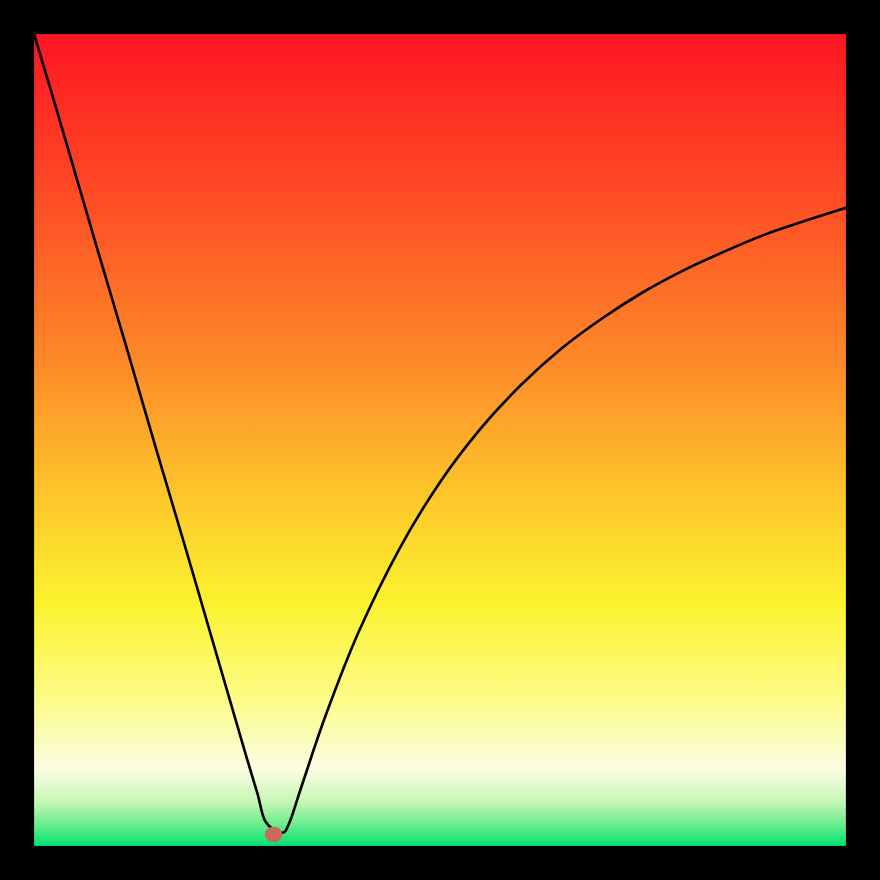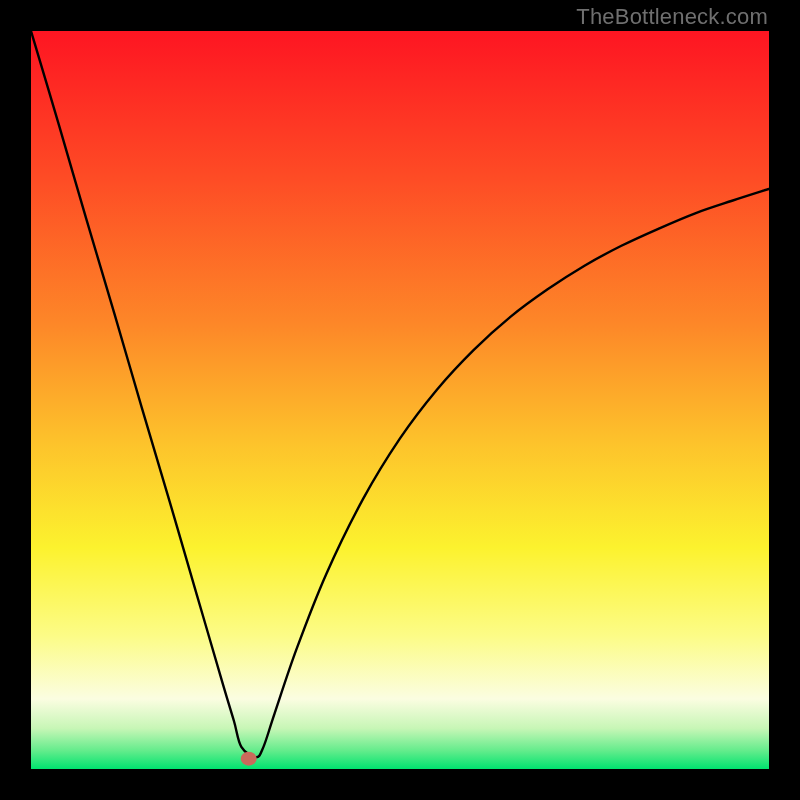--- a/index.html
+++ b/index.html
@@ -57,15 +57,14 @@
             <stop offset="97.5%" stop-color="#64ec8c"></stop>
             <stop offset="100%" stop-color="#00e36f"></stop>
           </linearGradient>
       </defs>
       <rect id="bg-rect" x="0" y="0" width="738" height="738" fill="url(#bg-grad)"></rect>
       <path id="curve-path" fill="none" stroke="#000000" stroke-width="2.4" stroke-linejoin="round" stroke-linecap="round" d="M 0 0 C 4.674 15.744000000000009, 18.819000000000003 63.099000000000046, 28.044 94.46400000000006 C 37.269 125.82900000000006, 46.125 156.82500000000007, 55.35 188.19000000000005 C 64.575 219.55500000000004, 74.16900000000001 251.28900000000002, 83.394 282.654 C 92.619 314.019, 101.47500000000001 345.015, 110.7 376.38 C 119.925 407.745, 129.519 439.479, 138.744 470.844 C 147.969 502.209, 157.19400000000002 534.1890000000001, 166.05 564.57 C 174.906 594.951, 185.73 632.22, 191.88 653.13 C 198.03 674.04, 199.87500000000003 679.5749999999999, 202.95000000000002 690.03 C 206.025 700.485, 206.64 709.833, 210.32999999999998 715.86 C 214.01999999999998 721.8870000000001, 221.4 726.192, 225.09 726.192 C 228.78 726.192, 229.39499999999998 723.117, 232.47 715.86 C 235.54500000000002 708.6030000000001, 238.00500000000002 699.009, 243.54000000000002 682.65 C 249.07500000000002 666.2909999999999, 257.07 640.953, 265.68 617.706 C 274.29 594.4590000000001, 284.13 568.1370000000001, 295.2 543.168 C 306.27 518.199, 319.8 490.524, 332.1 467.892 C 344.40000000000003 445.26, 356.7 425.58000000000004, 369 407.37600000000003 C 381.3 389.172, 393.6 373.428, 405.90000000000003 358.668 C 418.20000000000005 343.908, 430.5 330.99300000000005, 442.8 318.81600000000003 C 455.1 306.639, 467.4 295.692, 479.7 285.606 C 492 275.52, 504.3 266.78700000000003, 516.6 258.3 C 528.9 249.81300000000002, 541.2 241.94099999999997, 553.5 234.68399999999997 C 565.8 227.42699999999996, 578.1 220.90799999999993, 590.4 214.75799999999992 C 602.6999999999999 208.60799999999992, 615 203.196, 627.3 197.784 C 639.5999999999999 192.37199999999999, 651.9000000000001 186.95999999999995, 664.2 182.28599999999994 C 676.5 177.61199999999994, 688.8000000000001 173.799, 701.1 169.74 C 713.4 165.681, 731.85 159.9, 738 157.93200000000002"></path>
       <ellipse id="marker-dot" rx="8" ry="7" cx="217.70999999999998" cy="727.668" fill="#c96a5b"></ellipse>
     </svg>
   </div>
 
-  <div class="watermark">TheBottleneck.com</div>
 
 </div>
 
 </body></html>

